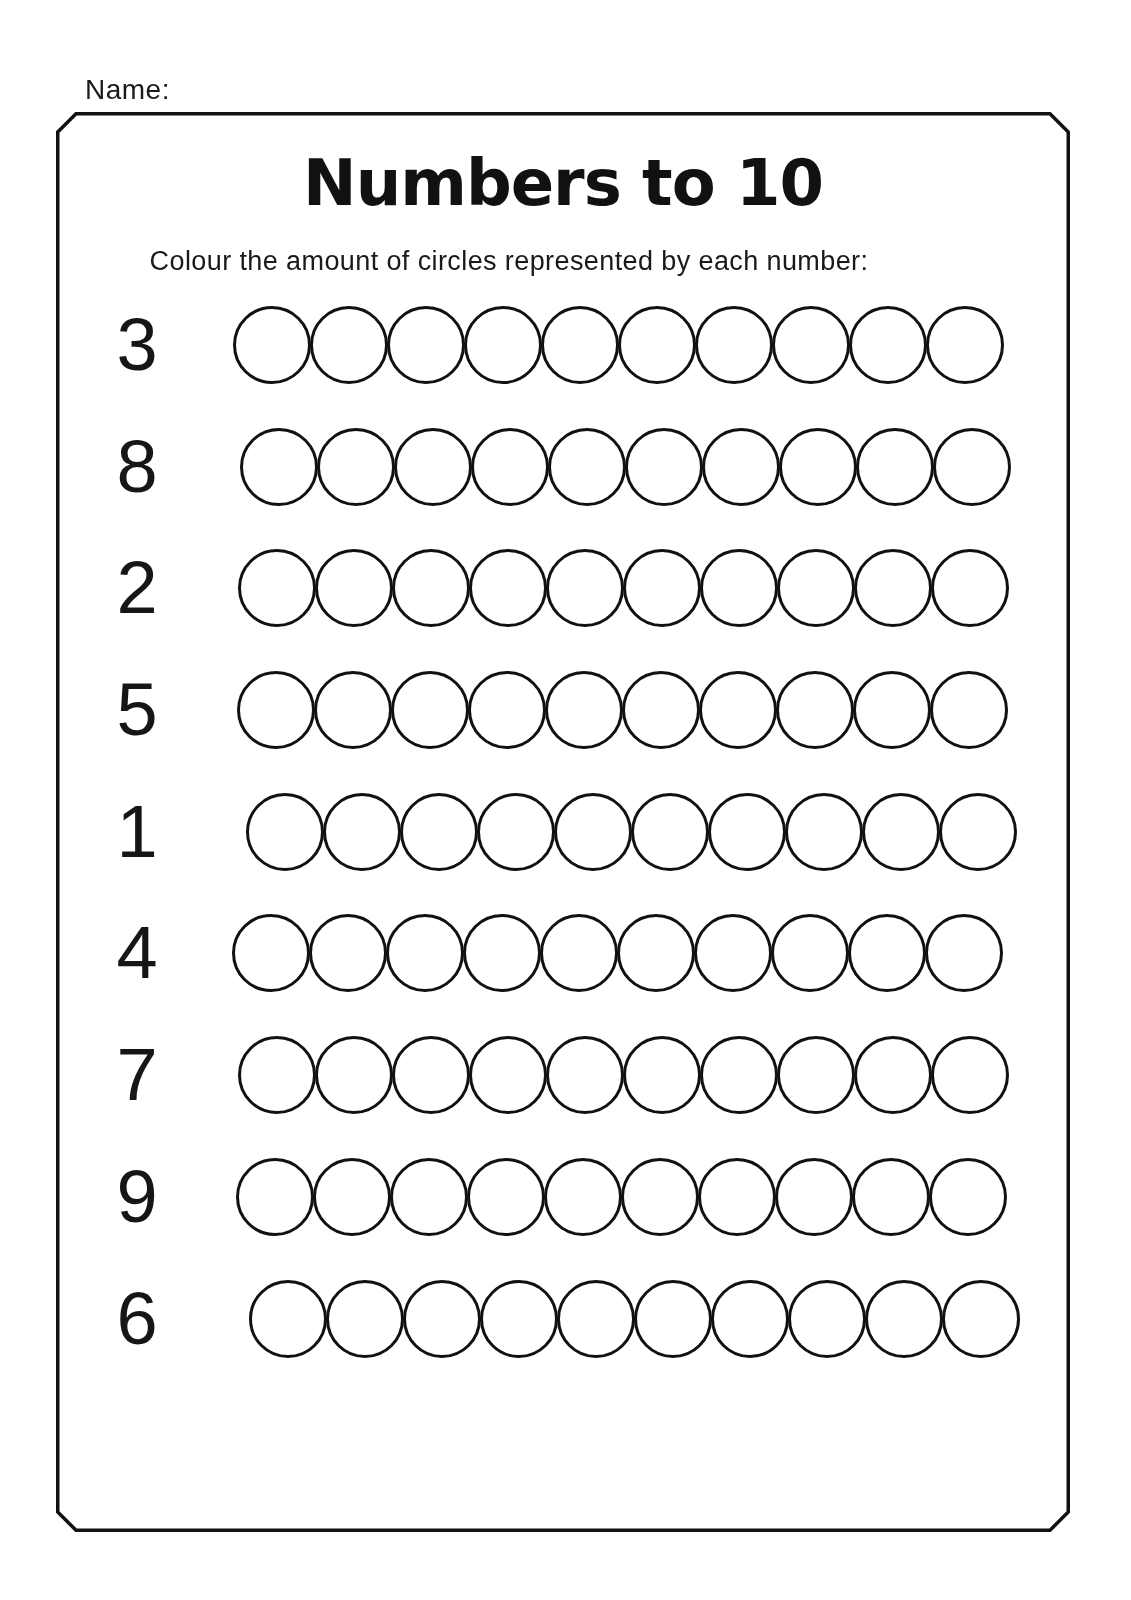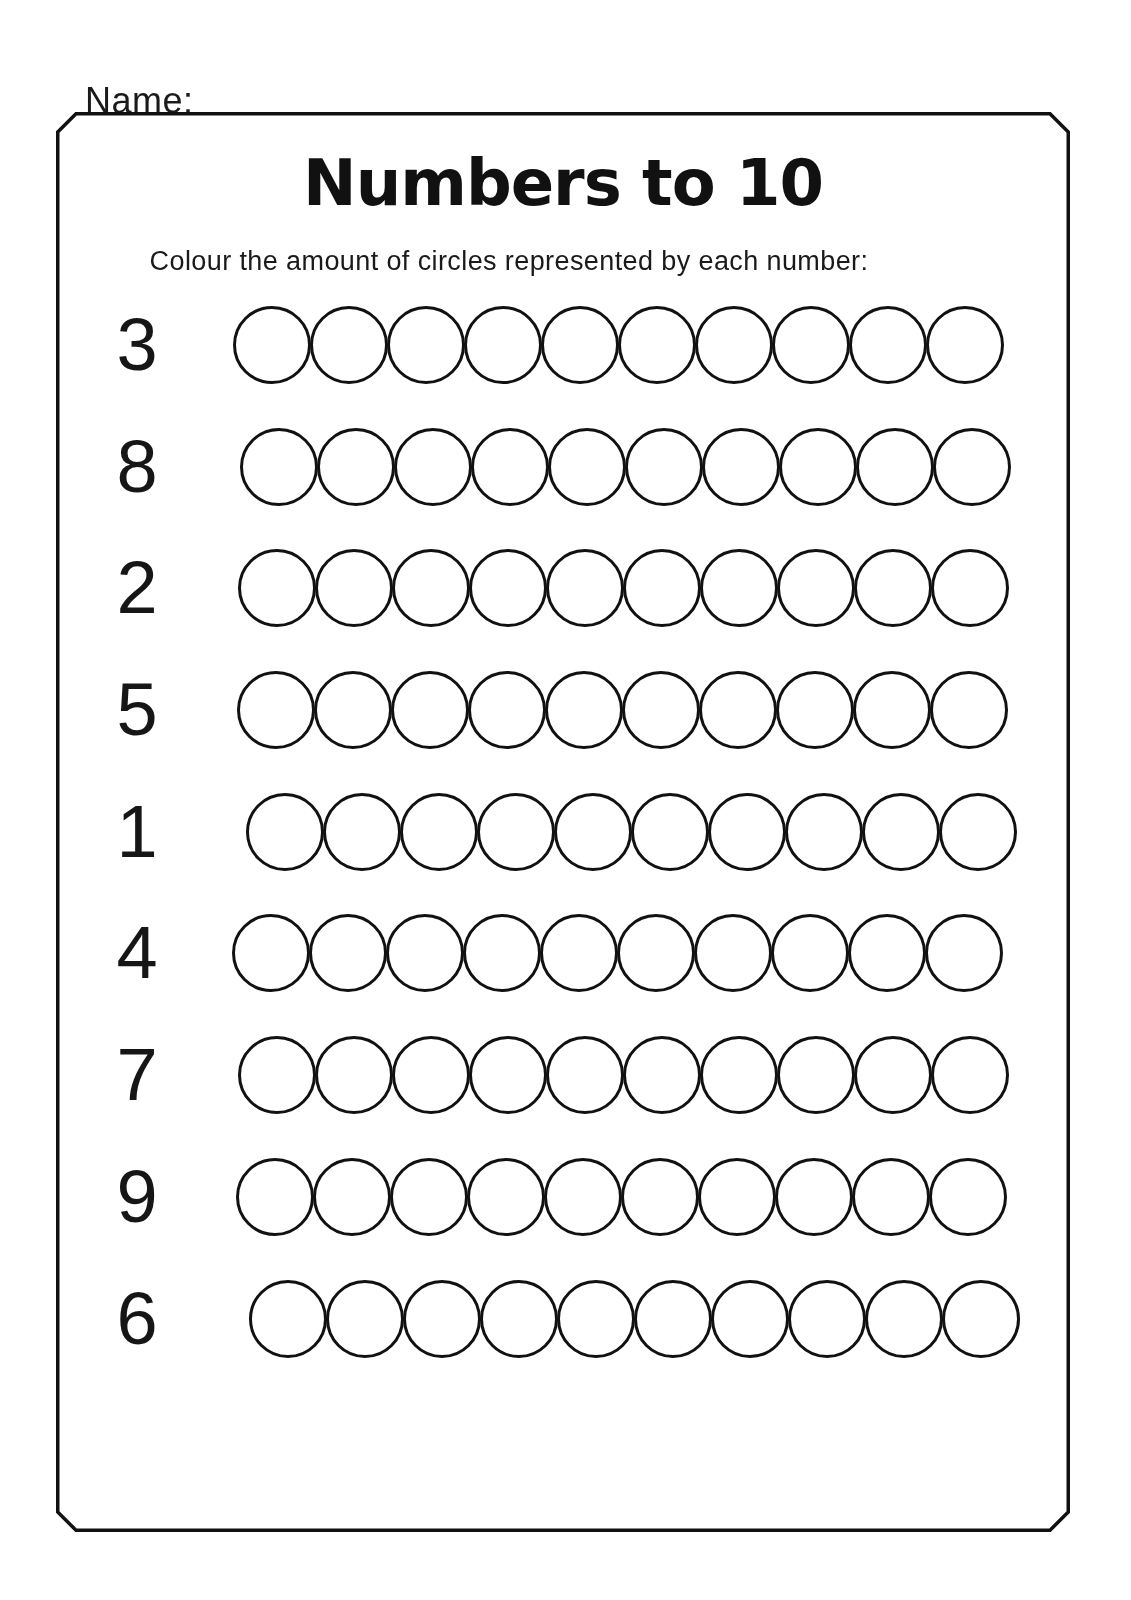--- a/index.html
+++ b/index.html
@@ -9,22 +9,22 @@
     position: relative;
     background: #ffffff;
     font-family: "Liberation Sans", sans-serif;
     color: #111111;
     overflow: hidden;
   }
 
   .name-label {
     position: absolute;
     left: 85px;
-    top: 80px;
-    font-size: 36px;
+    top: 74px;
+    font-size: 28px;
     letter-spacing: 0.5px;
     color: #1a1a1a;
   }
 
   .frame {
     position: absolute;
     left: 56px;
     top: 112px;
     width: 1014px;
     height: 1420px;

